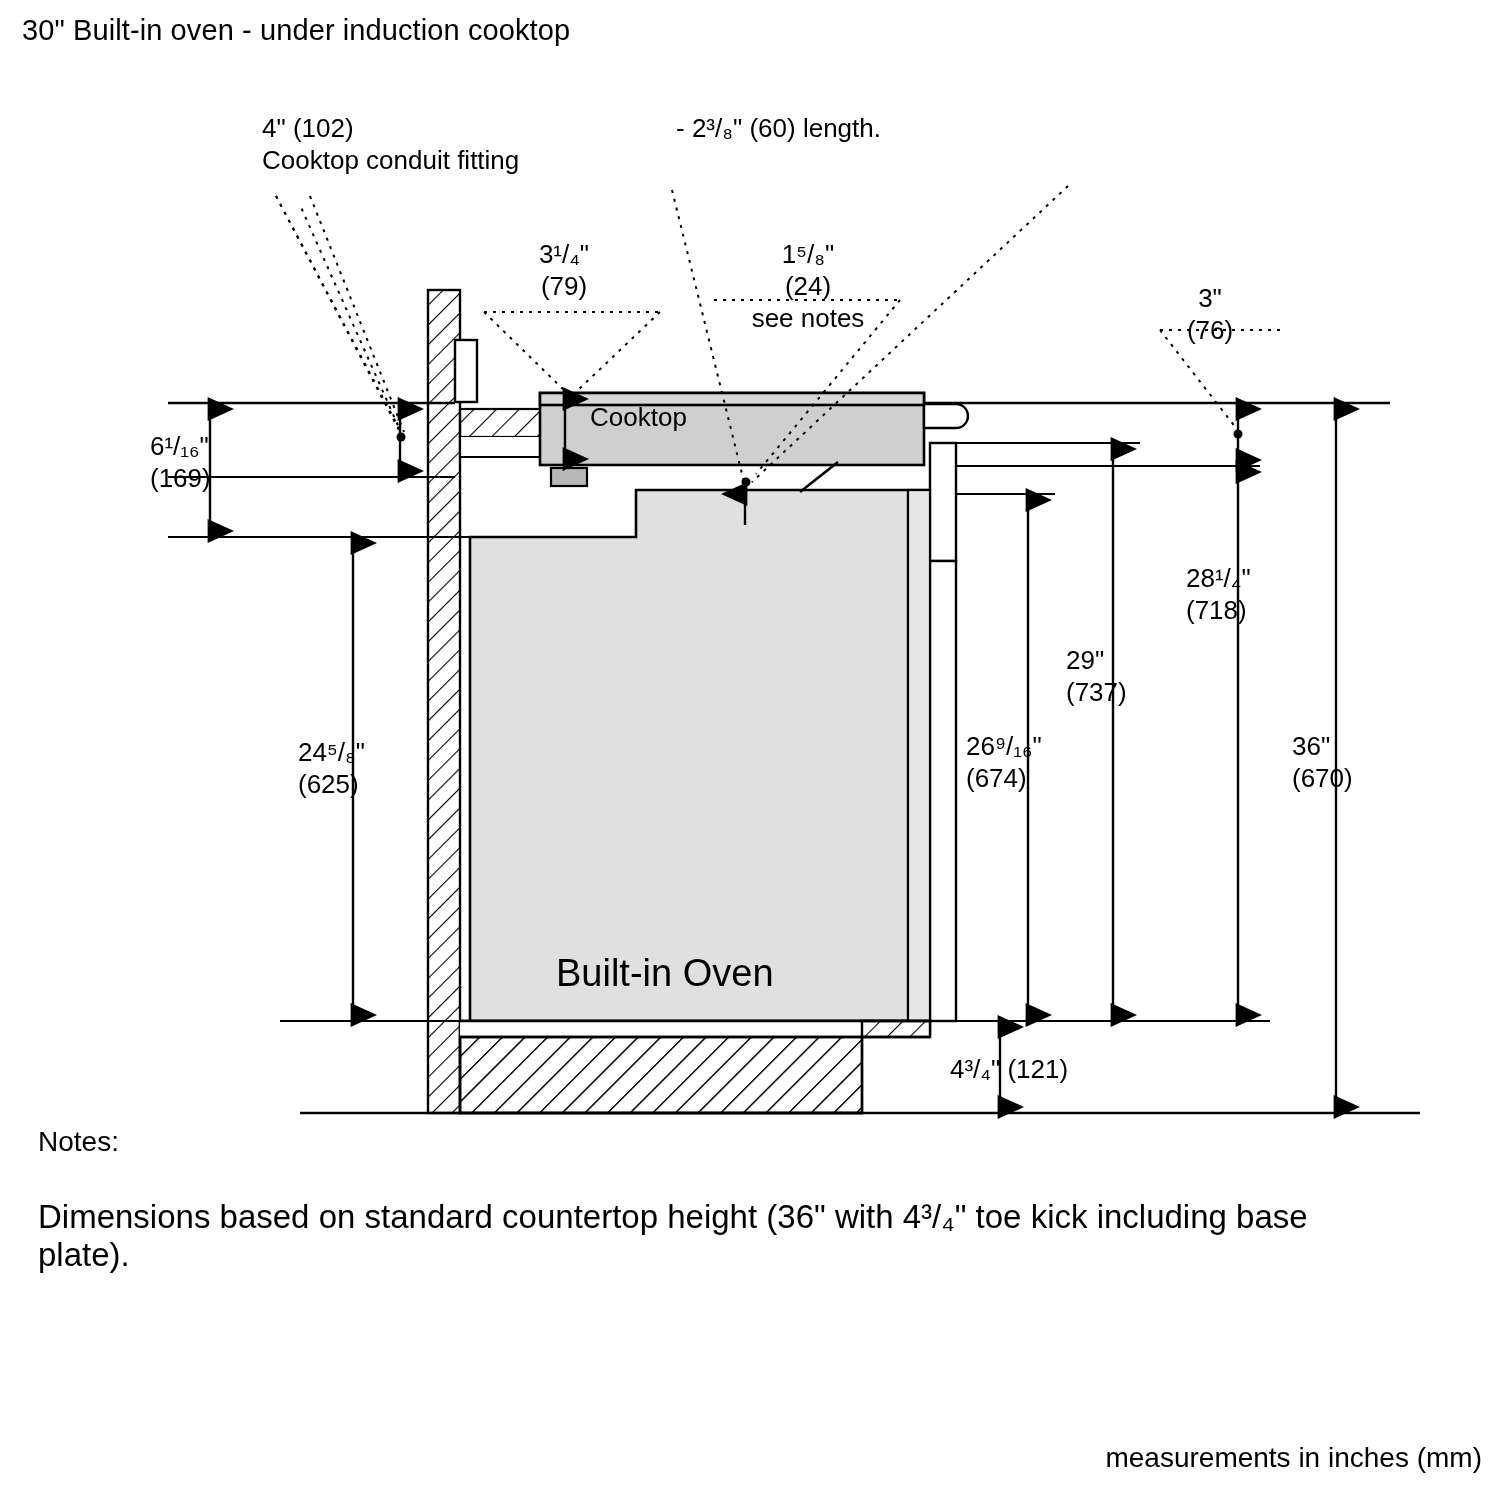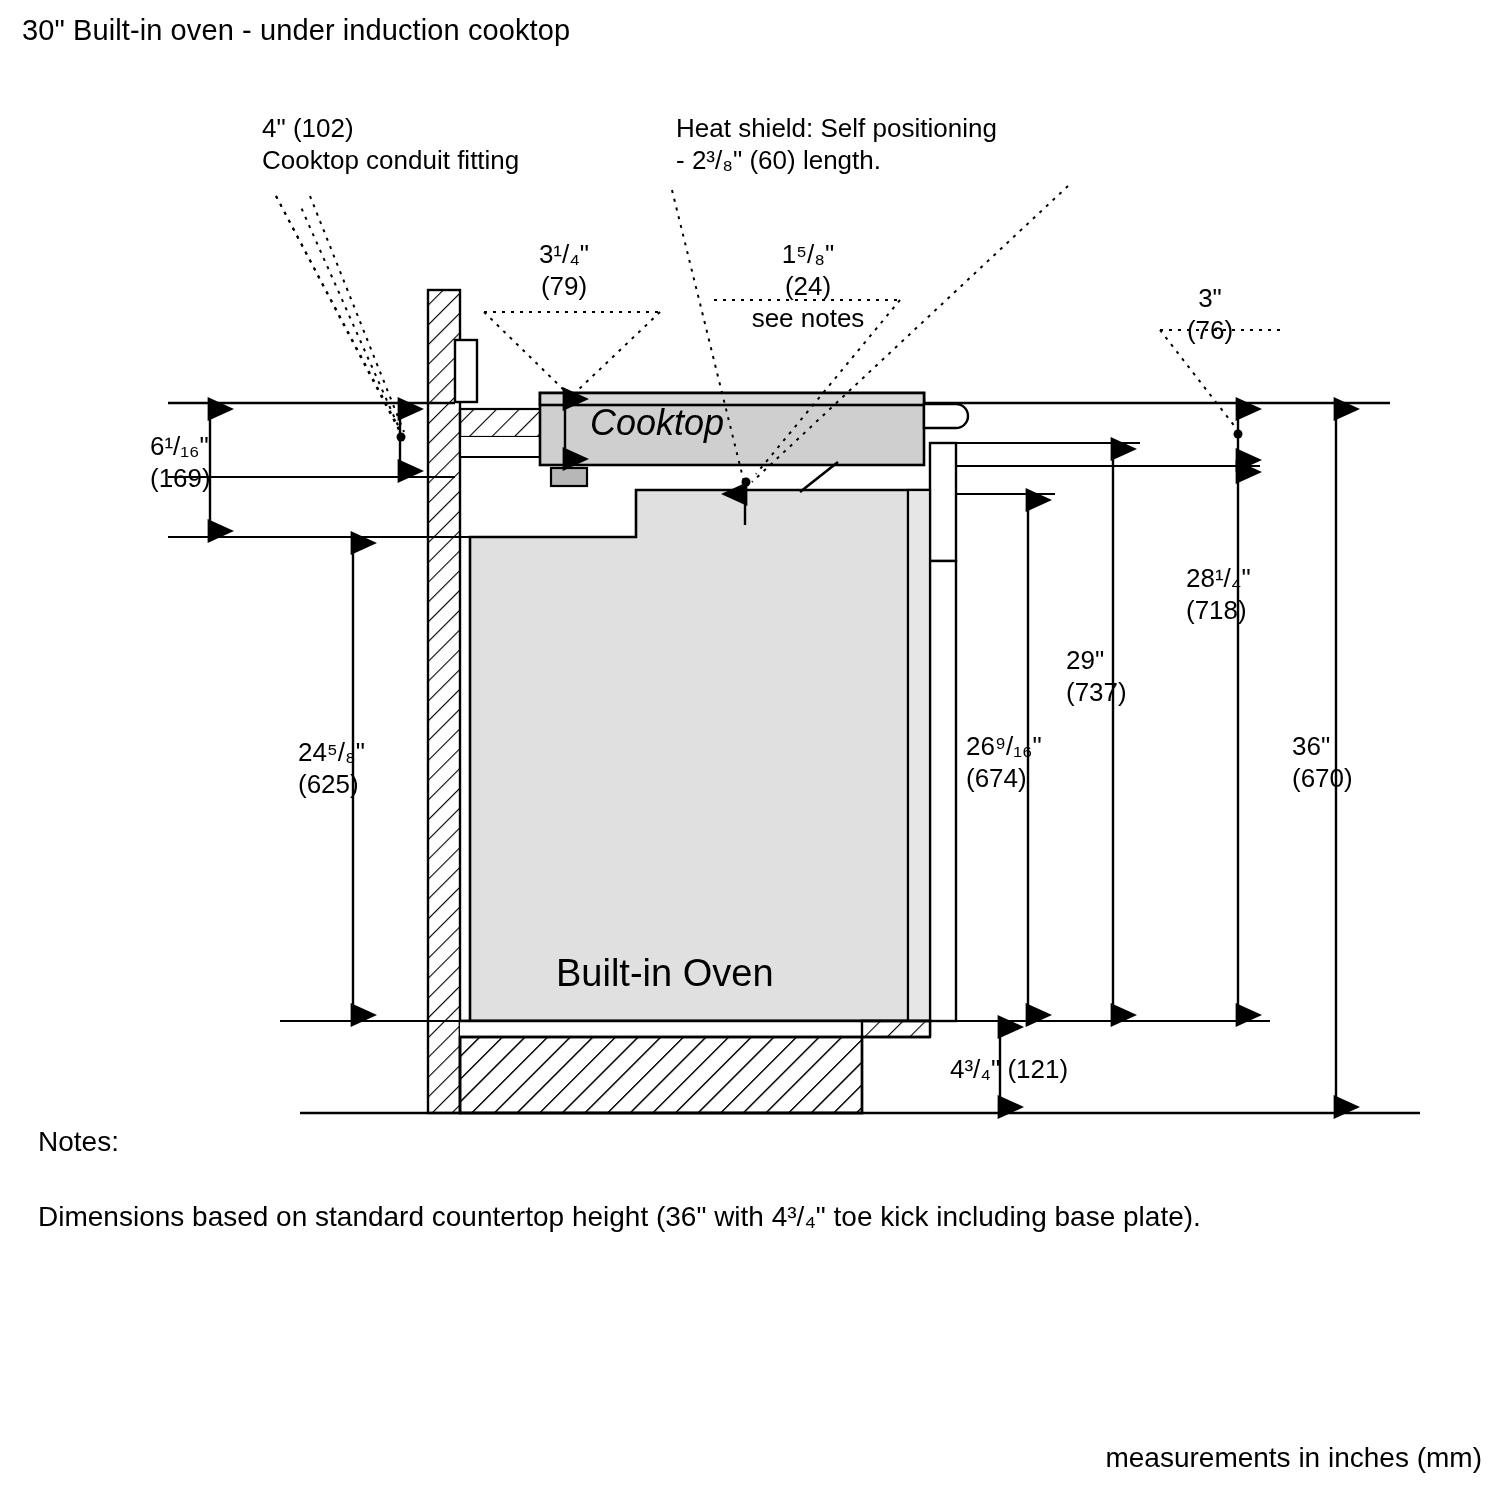--- a/index.html
+++ b/index.html
@@ -30,21 +30,21 @@
     white-space: nowrap;
   }
 
   .notes-label {
     left: 38px;
     top: 1126px;
     font-size: 28px;
   }
   .note-para {
     left: 38px;
-    font-size: 28px;
+    font-size: 33px;
     line-height: 38px;
     width: 1330px;
   }
   .note1 { top: 1198px; }
   .note2 { top: 1312px; }
 
   .footnote {
     right: 18px;
     top: 1442px;
     font-size: 28px;
@@ -185,21 +185,20 @@
 
     </g>
   </svg>
 
   <div class="abs dim left-align" style="left:262px; top:112px;">
     <div>4" (102)</div>
     <div>Cooktop conduit fitting</div>
   </div>
 
   <div class="abs dim left-align" style="left:676px; top:112px;">
-    <div>Heat shield: Self positioning</div>
     <div>- 2³/₈" (60) length.</div>
   </div>
 
   <div class="abs dim" style="left:474px; top:238px; width:180px;">
     <div>3¹/₄"</div>
     <div>(79)</div>
   </div>
 
   <div class="abs dim" style="left:700px; top:238px; width:216px;">
     <div>1⁵/₈"</div>
@@ -239,21 +238,21 @@
 
   <div class="abs dim" style="left:1292px; top:730px; width:150px; text-align:left;">
     <div>36"</div>
     <div>(670)</div>
   </div>
 
   <div class="abs dim" style="left:950px; top:1053px; width:240px; text-align:left;">
     <div>4³/₄" (121)</div>
   </div>
 
-  <div class="abs" style="left:590px; top:402px; font-size:36px;font-style:italic;">Cooktop</div>
+  <div class="abs" style="left:590px; top:402px; font-size:26px;">Cooktop</div>
   <div class="abs" style="left:556px; top:952px; font-size:38px;">Built-in Oven</div>
 
   <div class="abs notes-label">Notes:</div>
   <div class="abs note-para note1">Dimensions based on standard countertop height (36" with 4³/₄" toe kick including base plate).</div>
 
   <div class="abs footnote">measurements in inches (mm)</div>
 
 </div>
 
 </body></html>

